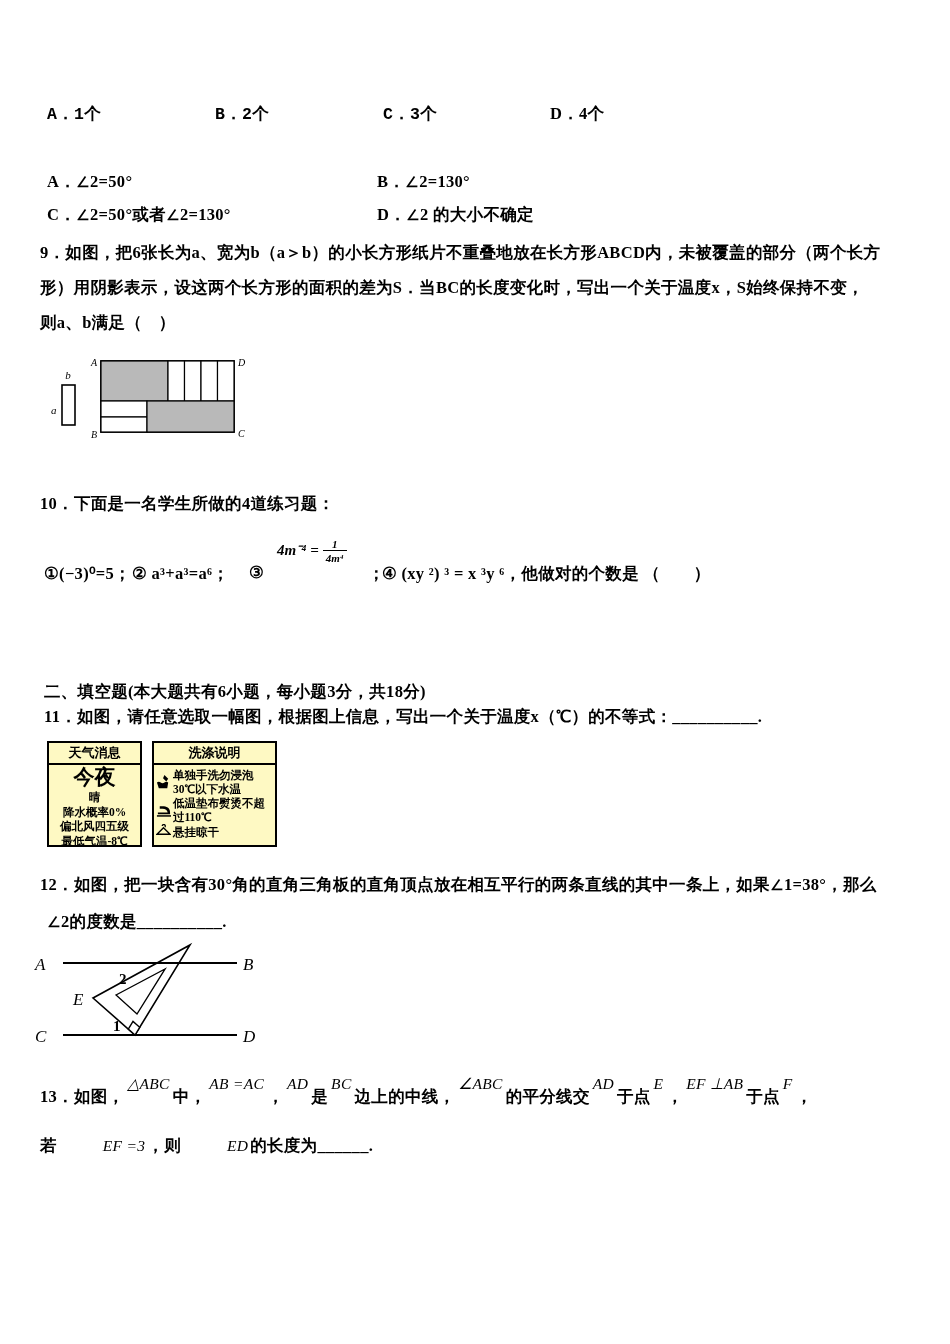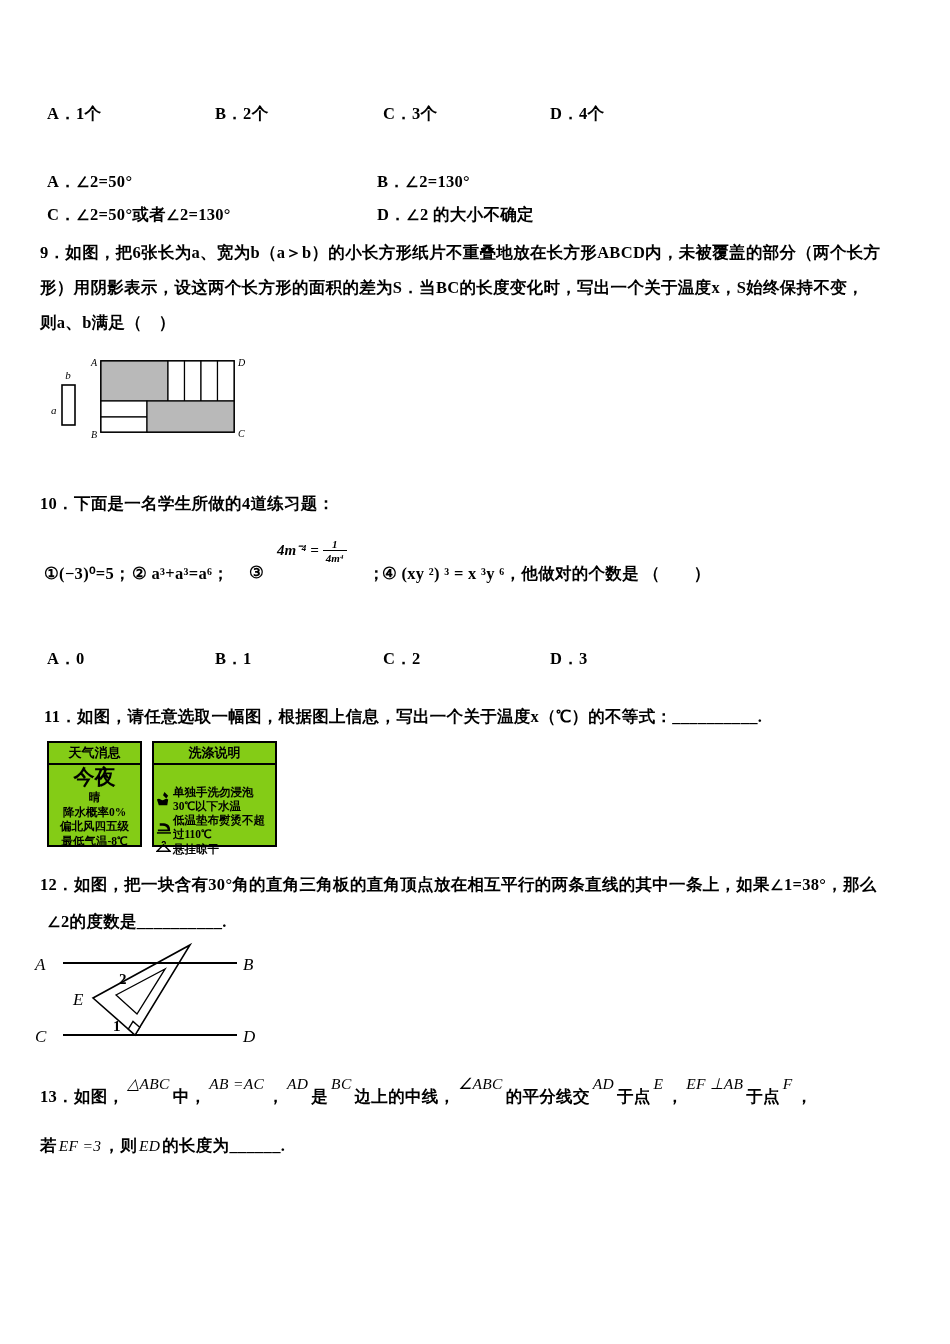--- a/index.html
+++ b/index.html
@@ -1,33 +1,33 @@
 <!DOCTYPE html>
 <html><head>
 <meta charset="utf-8">
 <style>
   html,body{margin:0;padding:0;background:#fff;}
   .page{position:relative;width:950px;height:1344px;background:#ffffff;color:#000;
         font-family:"Liberation Serif",serif;overflow:hidden;}
   .abs{position:absolute;}
   .txt{font-size:16.5px;font-weight:bold;white-space:nowrap;letter-spacing:.3px;}
   .optrow{display:flex;left:47px;}
-  .optrow .o4{width:168px;}
+  .optrow .o4{width:168px;font-family:Liberation Mono, monospace;}
   .optrow .o4:nth-child(3){width:167px;}
   .optrow .o2{width:330px;}
   .mth{font-family:"Liberation Serif",serif;font-style:italic;font-weight:normal;
        font-size:15.5px;position:relative;top:-13px;padding:0 3px;}
   .mth2{font-family:"Liberation Serif",serif;font-style:italic;font-weight:normal;
-        font-size:15.5px;padding:0 2px;}
+        font-size:15.5px;padding:0 2px;margin-left:44px;}
   .frac{display:inline-block;vertical-align:middle;text-align:center;
         font-size:11px;font-style:italic;font-weight:bold;line-height:1;}
   .frac .num{display:block;line-height:12px;}
   .frac .den{display:block;border-top:1.5px solid #000;line-height:13px;padding:1px 3px 0 3px;}
   .flhs{font-style:italic;font-weight:bold;font-size:15px;margin-right:4px;}
-  .ibox{position:absolute;border:2px solid #000;background:#84cc16;}
+  .ibox{position:absolute;border:2px solid #000;background:#fef9c3;}
   .ibox .hd{border-bottom:2px solid #000;text-align:center;font-size:13px;
             font-weight:bold;line-height:20px;height:20px;}
   .wcol{text-align:center;font-weight:bold;}
   .wbig{font-size:21px;line-height:25px;}
   .wsm{font-size:11.5px;line-height:14.5px;}
   .witem{display:flex;align-items:center;gap:2px;padding-left:2px;}
   .witem .wtx{font-size:11.5px;font-weight:bold;line-height:14px;white-space:nowrap;}
   svg text{font-family:"Liberation Serif",serif;}
 </style>
 </head>
@@ -88,44 +88,39 @@
 
   <div class="abs txt" style="top:563px;left:44px;">①(−3)⁰=5；</div>
   <div class="abs txt" style="top:563px;left:132px;">② a³+a³=a⁶；</div>
   <div class="abs txt" style="top:563px;left:249px;">③</div>
   <div class="abs" style="top:538px;left:277px;white-space:nowrap;">
     <span class="flhs">4m⁻⁴ =</span><span class="frac"><span class="num">1</span><span class="den">4m⁴</span></span>
   </div>
   <div class="abs txt" style="top:563px;left:368px;">；</div>
   <div class="abs txt" style="top:563px;left:382px;">④ (xy ²) ³ = x ³y ⁶，他做对的个数是 （　　）</div>
 
-  <div class="abs txt optrow" style="top:648px;">
-    <span class="o4">A．0</span>
-    <span class="o4">B．1</span>
-    <span class="o4">C．2</span>
-    <span>D．3</span>
-  </div>
 
+  <div class="abs txt" style="top:681px;left:44px;">二、填空题(本大题共有6小题，每小题3分，共18分)</div>
 
   <div class="abs txt" style="top:706px;left:44px;">11．如图，请任意选取一幅图，根据图上信息，写出一个关于温度x（℃）的不等式：__________.</div>
 
   <div class="ibox" style="top:741px;left:47px;width:91px;height:102px;">
     <div class="hd">天气消息</div>
     <div class="wcol">
       <div class="wbig">今夜</div>
       <div class="wsm">晴</div>
       <div class="wsm">降水概率0%</div>
       <div class="wsm">偏北风四五级</div>
       <div class="wsm">最低气温-8℃</div>
     </div>
   </div>
 
   <div class="ibox" style="top:741px;left:152px;width:121px;height:102px;">
     <div class="hd">洗涤说明</div>
-    <div class="witem" style="margin-top:20px;">
+    <div class="witem" style="margin-top:3px;">
       <svg width="15" height="15" viewBox="0 0 16 16">
         <path d="M9 0 L13 4 L11 7 L7.5 3.5 Z" fill="#000"></path>
         <path d="M1 8 Q3 6.6 5 8 Q7 9.4 9 8 Q11 6.6 13 8 L12 14 L3 14 Z" fill="#000"></path>
       </svg>
       <div>
         <div class="wtx">单独手洗勿浸泡</div>
         <div class="wtx">30℃以下水温</div>
       </div>
     </div>
     <div class="witem">

